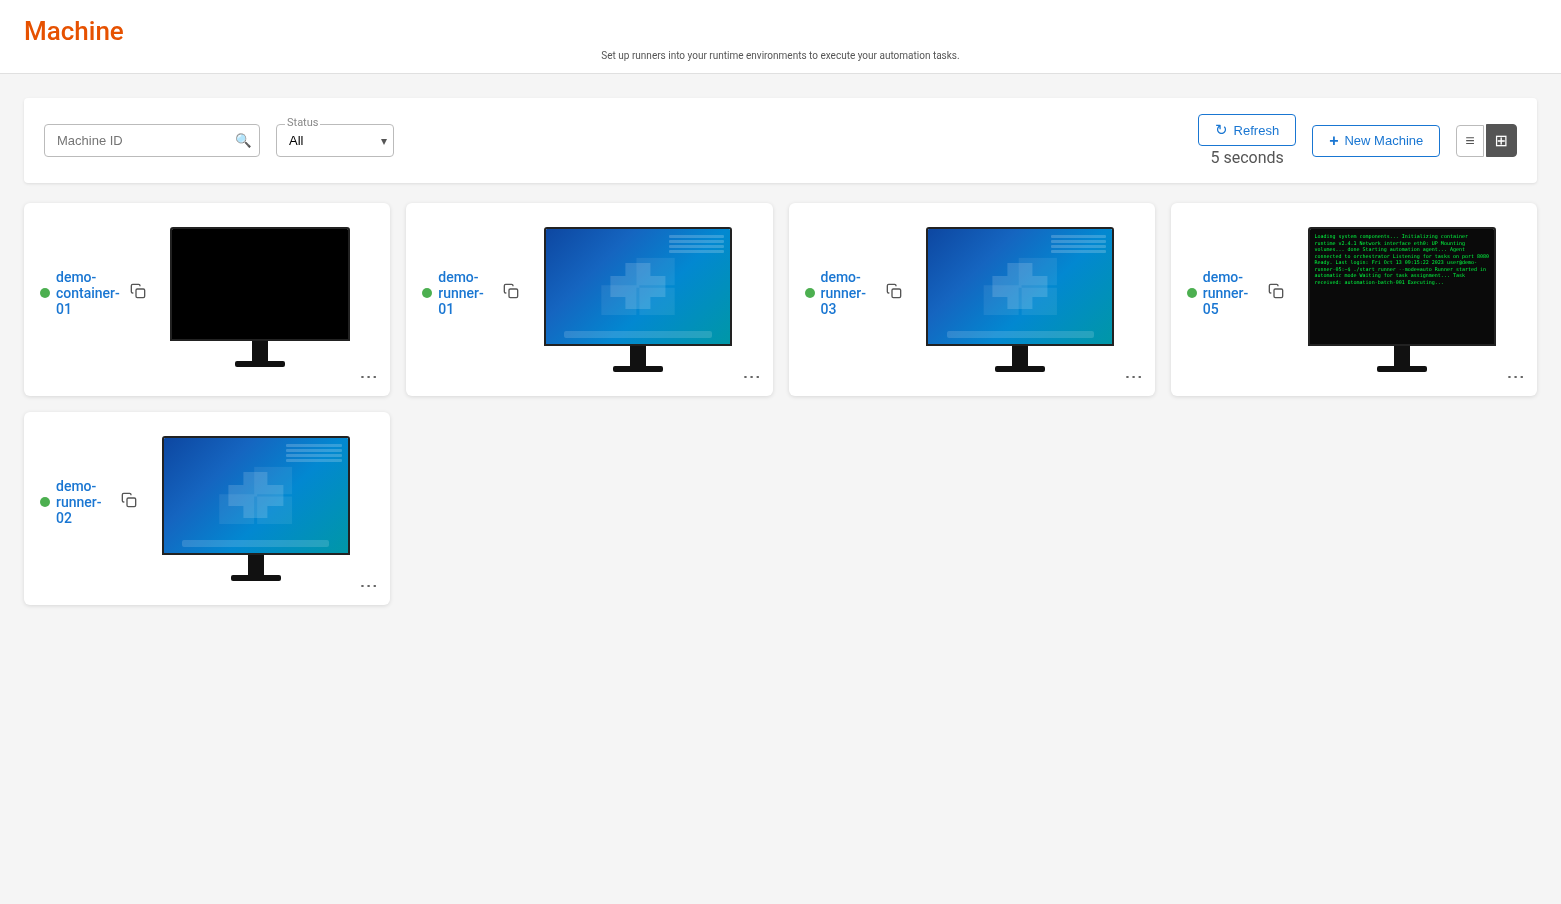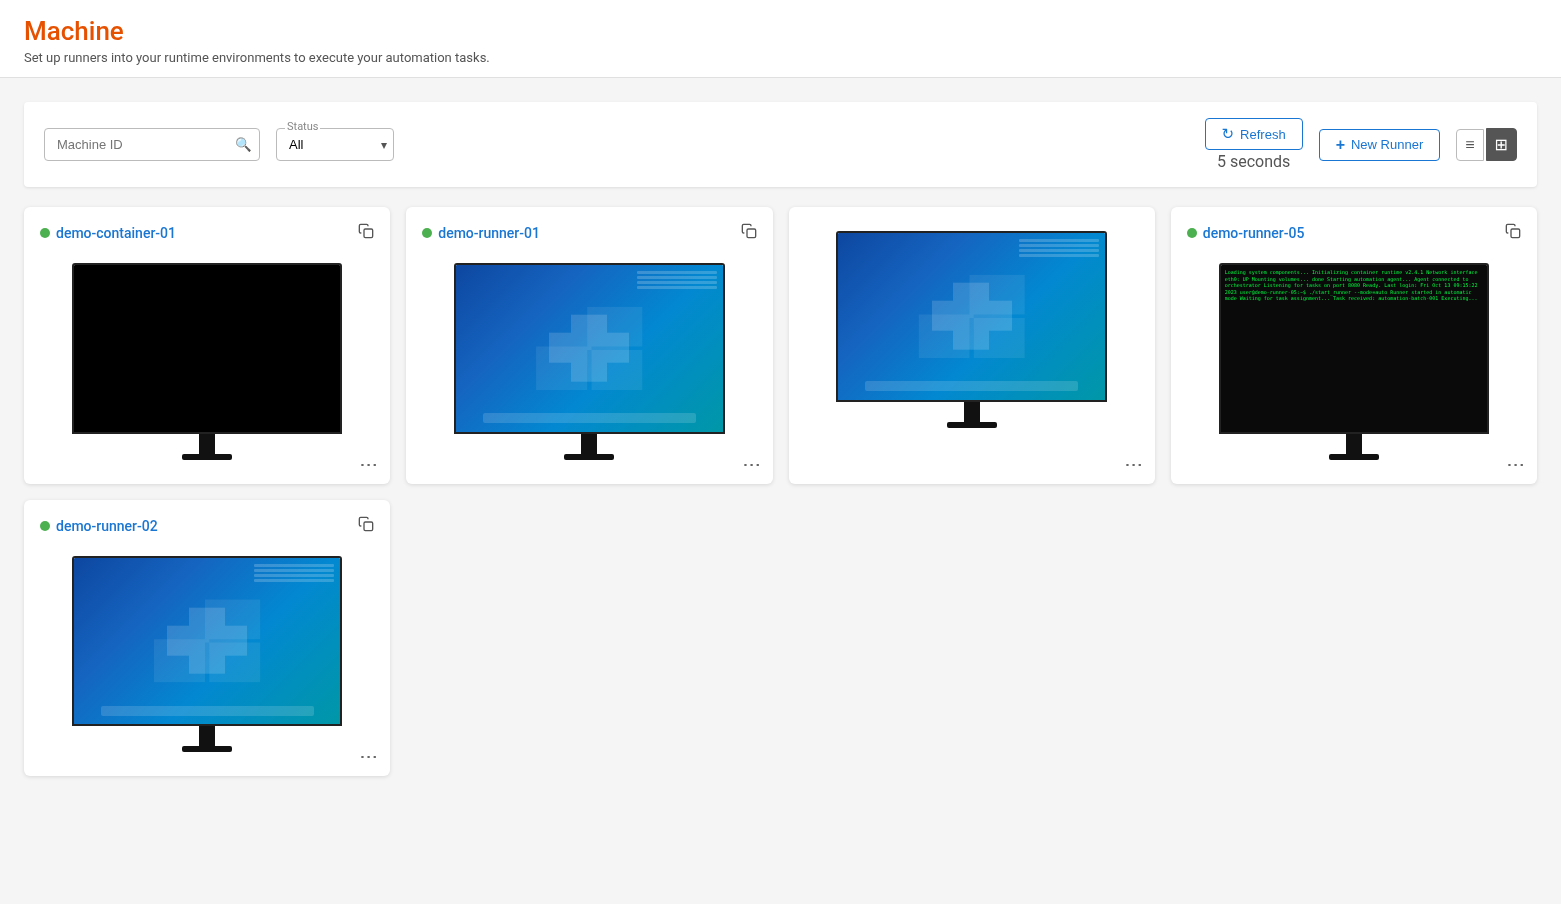--- a/index.html
+++ b/index.html
@@ -13,23 +13,24 @@
       background: #fff;
       padding: 16px 24px 12px;
       border-bottom: 1px solid #e0e0e0;
     }
     .page-title {
       font-size: 26px;
       font-weight: 500;
       color: #e65100;
     }
     .page-subtitle {
-      font-size: 13px;
+      font-size: 10px;
       color: #555;
       margin-top: 4px;
+      text-align: center;
     }
     .main-content {
       padding: 24px;
     }
     .toolbar {
       background: #fff;
       border-radius: 4px;
       padding: 16px 20px;
       display: flex;
       align-items: center;
@@ -161,21 +162,21 @@
       grid-template-columns: repeat(4, 1fr);
       gap: 16px;
     }
     .runner-card {
       background: #fff;
       border-radius: 6px;
       box-shadow: 0 1px 4px rgba(0,0,0,0.12);
       padding: 16px;
       position: relative;
       display: flex;
-      flex-direction: column;
+      flex-direction: row;
     }
     .runner-card-header {
       display: flex;
       align-items: center;
       gap: 6px;
       margin-bottom: 12px;
     }
     .status-dot {
       width: 10px;
       height: 10px;
@@ -341,21 +342,21 @@
     <div class="refresh-btn">
       <button class="refresh-btn-inner">
         <span style="font-size:15px;">↻</span>
         <span>Refresh</span>
       </button>
       <span class="refresh-time">5 seconds</span>
     </div>
 
     <button class="new-runner-btn">
       <span style="font-size:16px; font-weight:bold;">+</span>
-      <span>New Runner</span>
+      <span>New Machine</span>
     </button>
 
     <div class="view-toggle">
       <button class="view-btn" title="List view">
         <span>≡</span>
       </button>
       <button class="view-btn active" title="Grid view">
         <span>⊞</span>
       </button>
     </div>
@@ -401,20 +402,28 @@
                 <div style="height: 3px; background: rgba(255, 255, 255, 0.2); border-radius: 1px;"></div>
               </div>
             </div>
           </div>
           <div class="monitor-base"></div>
           <div class="monitor-foot"></div>
         </div>
         <button class="card-more-btn">⋮</button>
       </div>
       <div class="runner-card">
+        <div class="runner-card-header">
+          <span class="status-dot"></span>
+          <span class="runner-name">demo-runner-03</span>
+          <button class="copy-icon"><svg width="16" height="16" viewBox="0 0 24 24" fill="none" stroke="currentColor" stroke-width="2">
+              <rect x="9" y="9" width="13" height="13" rx="2"></rect>
+              <path d="M5 15H4a2 2 0 0 1-2-2V4a2 2 0 0 1 2-2h9a2 2 0 0 1 2 2v1"></path>
+            </svg></button>
+        </div>
         <div class="monitor-container">
           <div class="monitor-screen">
             <div class="screen-windows">
               <div class="win-logo"></div>
               <div style="position: absolute; top: 6px; right: 6px; width: 30%; display: flex; flex-direction: column; gap: 2px;">
                 <div style="height: 3px; background: rgba(255, 255, 255, 0.2); border-radius: 1px;"></div>
                 <div style="height: 3px; background: rgba(255, 255, 255, 0.2); border-radius: 1px;"></div>
                 <div style="height: 3px; background: rgba(255, 255, 255, 0.2); border-radius: 1px;"></div>
                 <div style="height: 3px; background: rgba(255, 255, 255, 0.2); border-radius: 1px;"></div>
               </div>

